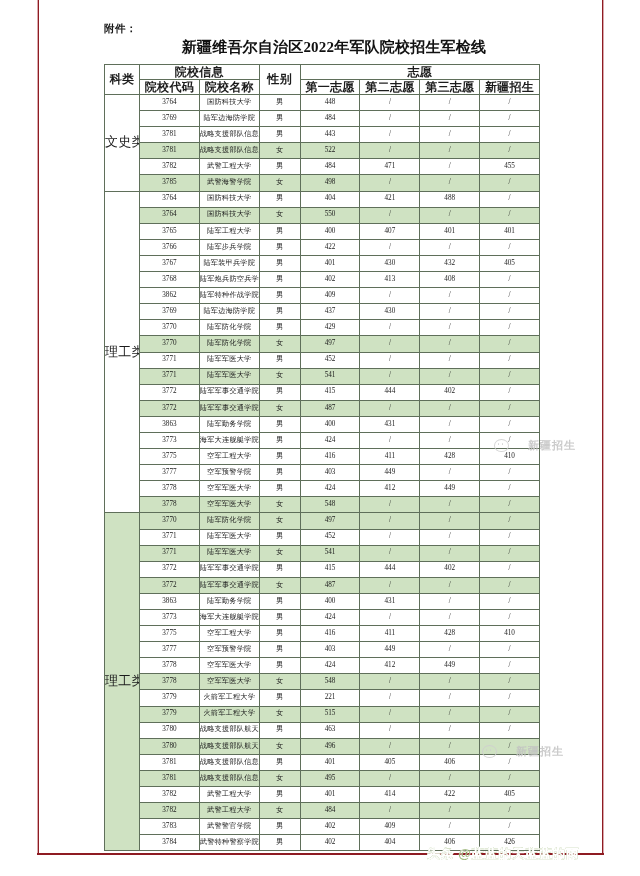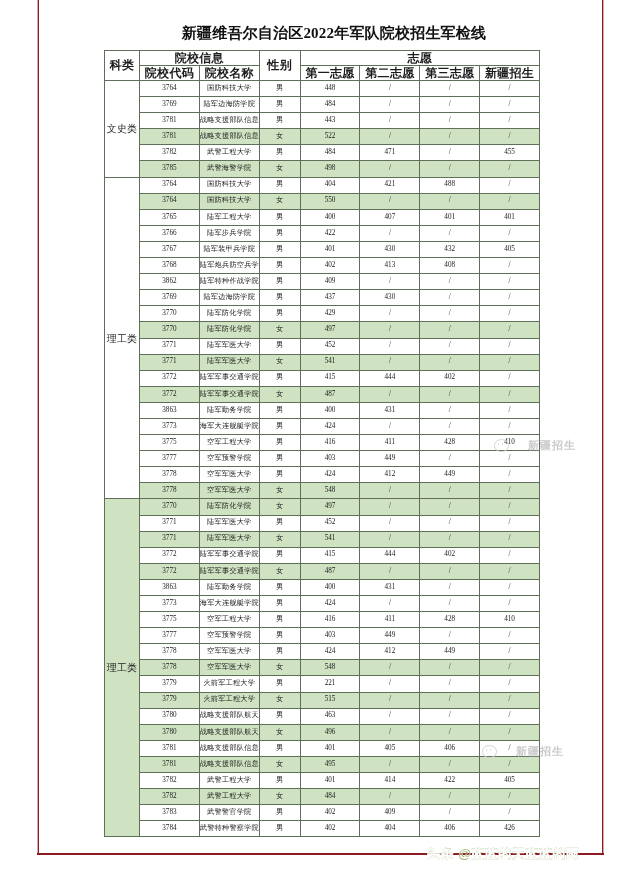--- a/index.html
+++ b/index.html
@@ -59,21 +59,21 @@
     margin-left: 0px;
     font-family: "Liberation Sans", "DejaVu Sans", sans-serif;
   }
 
   .doc-title {
     text-align: center;
     font-size: 15px;
     font-weight: bold;
     color: #111111;
     letter-spacing: .2px;
-    margin-top: 24px;
+    margin-top: 2px;
     margin-bottom: 7px;
     padding-left: 24px;
     font-family: "Liberation Serif", "DejaVu Serif", serif;
   }
 
   
   table.scoretable {
     border-collapse: collapse;
     width: 436px;
     table-layout: fixed;
@@ -96,21 +96,21 @@
   table.scoretable thead th {
     height: 14px;
     font-weight: bold;
     font-size: 12px;
     letter-spacing: .3px;
   }
   td.cat, th.cat {
     width: 34px;
   }
   td.cat {
-    font-size: 10px;
+    font-size: 13px;
     letter-spacing: .2px;
     line-height: 1.35;
   }
   .code  { width: 46px; }
   .name  { width: 118px; }
   .sex   { width: 40px; margin-left: 26px; }
   .wish  { width: 49.5px; }
 
   tr.shade td { background: #cfe2c2; }
   td.nm { letter-spacing: .2px; }
@@ -179,20 +179,21 @@
   #footer-credit .at { font-style: normal; }
   #footer-credit .handle { text-decoration: underline; }
 </style>
 </head>
 <body>
 
 <div id="page-frame"></div>
 
 <div id="content">
 
+  <div class="attach-label">附件：</div>
 
   <div class="doc-title">新疆维吾尔自治区2022年军队院校招生军检线</div>
 
   <table class="scoretable">
     <thead>
       <tr>
         <th class="cat" rowspan="2">科类</th>
         <th colspan="2">院校信息</th>
         <th rowspan="2" class="sex">性别</th>
         <th colspan="4">志愿</th>

